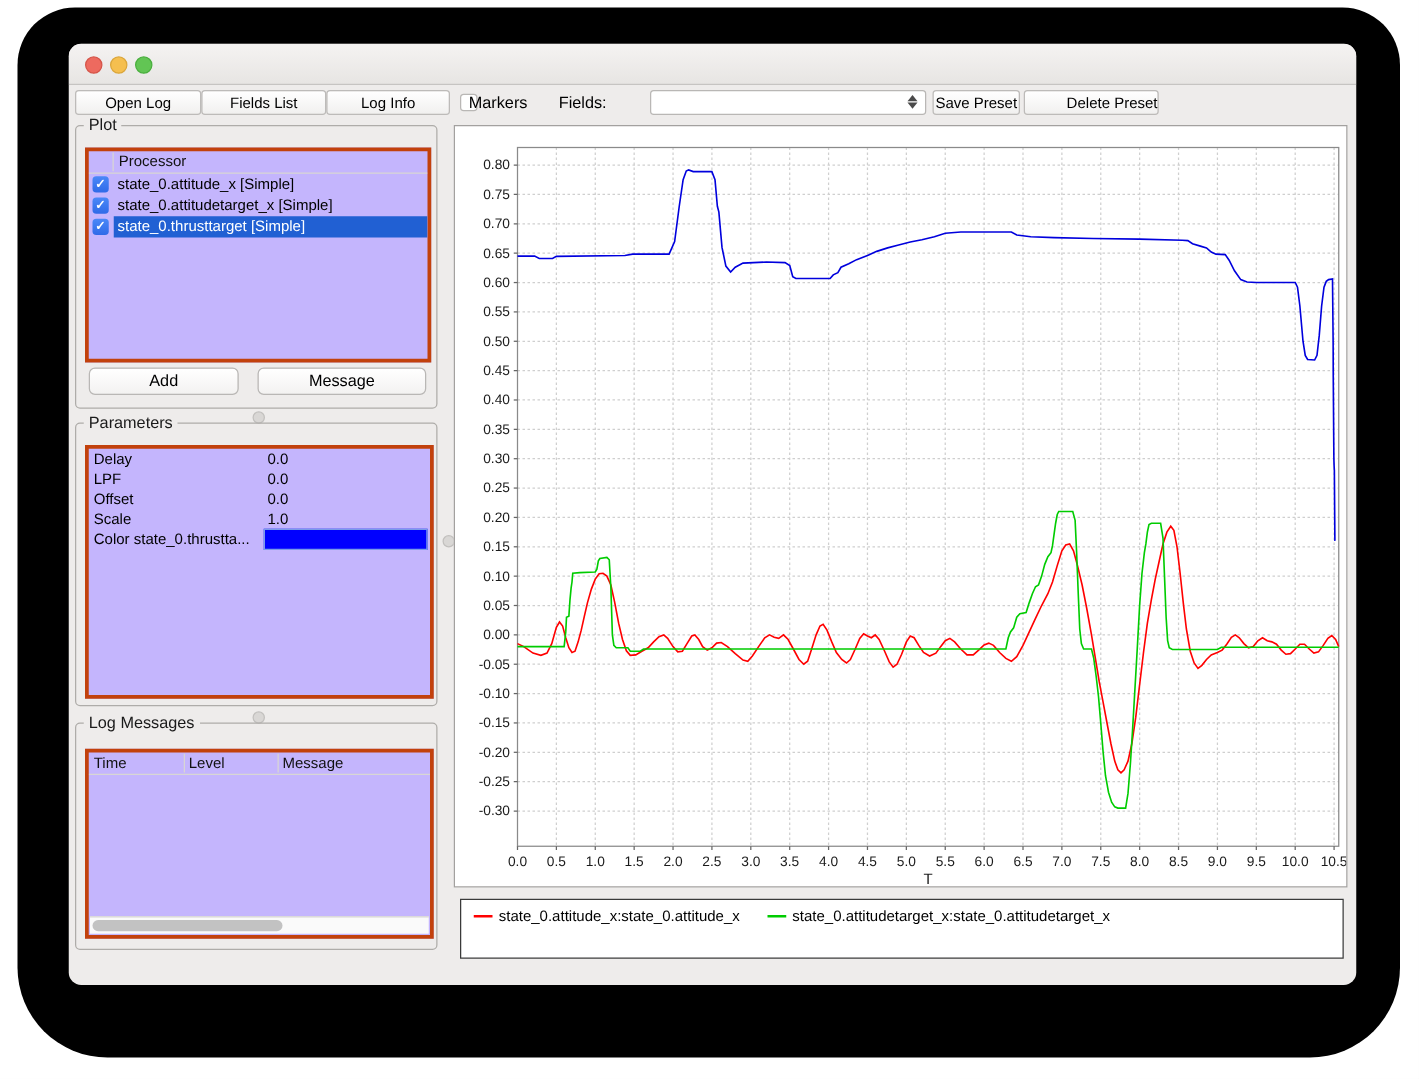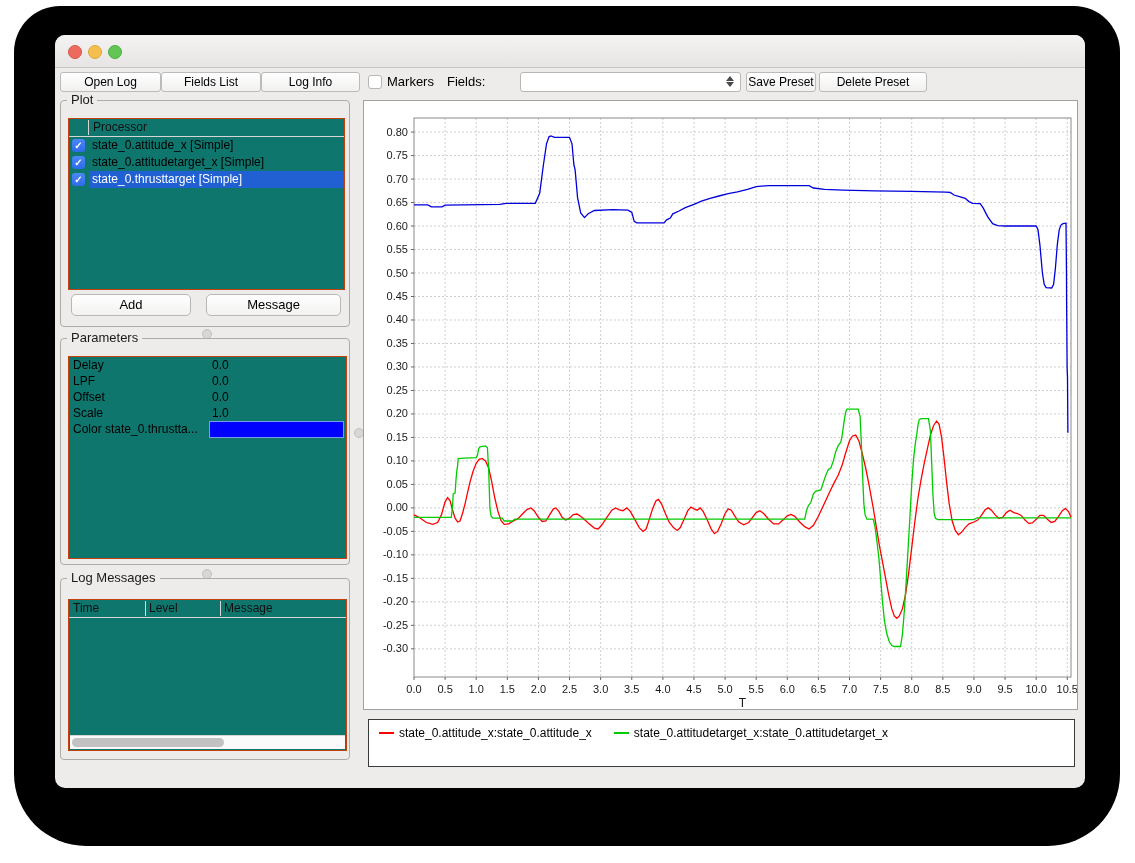--- a/index.html
+++ b/index.html
@@ -28,21 +28,21 @@
   .combo{position:absolute;top:0;left:465px;width:221px;height:20px;background:#fff;
     border:1px solid #b9b7b5;border-radius:3px;box-sizing:border-box;}
   .combo .arrows{position:absolute;right:4px;top:2px;width:10px;height:14px;}
   .arr{width:0;height:0;border-left:4px solid transparent;border-right:4px solid transparent;margin:1px 0;}
   .arr.up{border-bottom:5px solid #4a4a4a;}
   .arr.dn{border-top:5px solid #4a4a4a;}
   
   .leftcol{position:absolute;left:5px;top:65px;width:292px;}
   .group{position:absolute;left:0;width:290px;border:1px solid #aeaca9;border-radius:4px;box-sizing:border-box;}
   .gtitle{position:absolute;top:-9px;left:6px;background:#eeeceb;padding:0 4px;font-size:13px;color:#1a1a1a;}
-  .white-table{position:absolute;background:#0f766e;border:1px solid #c2410c;box-sizing:border-box;overflow:hidden;}
+  .white-table{position:absolute;background:#c4b5fd;border:3px solid #c2410c;box-sizing:border-box;overflow:hidden;}
   .th-row{position:relative;height:17px;border-bottom:1px solid #d8d6d4;font-size:12px;color:#111;}
   .th-cell{position:absolute;top:0;height:17px;line-height:17px;white-space:nowrap;}
   .vsep{position:absolute;top:1px;bottom:1px;width:1px;background:#d8d6d4;}
   .list-row{position:relative;height:17px;line-height:17px;font-size:12px;white-space:nowrap;}
   .list-row .cb{position:absolute;left:3px;top:2px;width:13px;height:13px;border-radius:3px;
     background:linear-gradient(#4b88f8,#2f6ae8);color:#fff;font-size:10px;line-height:13px;
     text-align:center;font-weight:bold;}
   .list-row .lbl{position:absolute;left:20px;right:0;top:0;height:17px;padding-left:3px;}
   .list-row.sel .lbl{background:#2160d3;color:#fff;}
   .btn{position:absolute;height:22px;background:linear-gradient(#ffffff,#f3f2f1);
@@ -75,31 +75,31 @@
     <div class="tl r"></div>
     <div class="tl y"></div>
     <div class="tl g"></div>
   </div>
 
   <div class="toolbar">
     <div class="tbtn" style="left:5px;width:101px;">Open Log</div>
     <div class="tbtn" style="left:106px;width:100px;">Fields List</div>
     <div class="tbtn" style="left:206px;width:99px;">Log Info</div>
     <div class="cbox" style="left:313px;"></div>
-    <div class="tlabel" style="left:332px;">Markers</div>
+    <div class="tlabel" style="left:320px;">Markers</div>
     <div class="tlabel" style="left:392px;">Fields:</div>
     <div class="combo">
       <span></span>
       <div class="arrows">
         <div class="arr up"></div>
         <div class="arr dn"></div>
       </div>
     </div>
     <div class="tbtn" style="left:691px;width:70px;">Save Preset</div>
-    <div class="tbtn" style="left:764px;width:108px;">Delete Preset</div>
+    <div class="tbtn" style="left:764px;width:108px;text-align:right;">Delete Preset</div>
   </div>
 
   <div class="leftcol">
 
     <div class="group" style="top:0;height:227px;">
       <div class="gtitle">Plot</div>
       <div class="white-table" style="left:7px;top:17px;width:277px;height:172px;">
         <div class="th-row">
           <div class="vsep" style="left:19px;"></div>
           <div class="th-cell" style="left:24px;">Processor</div>

